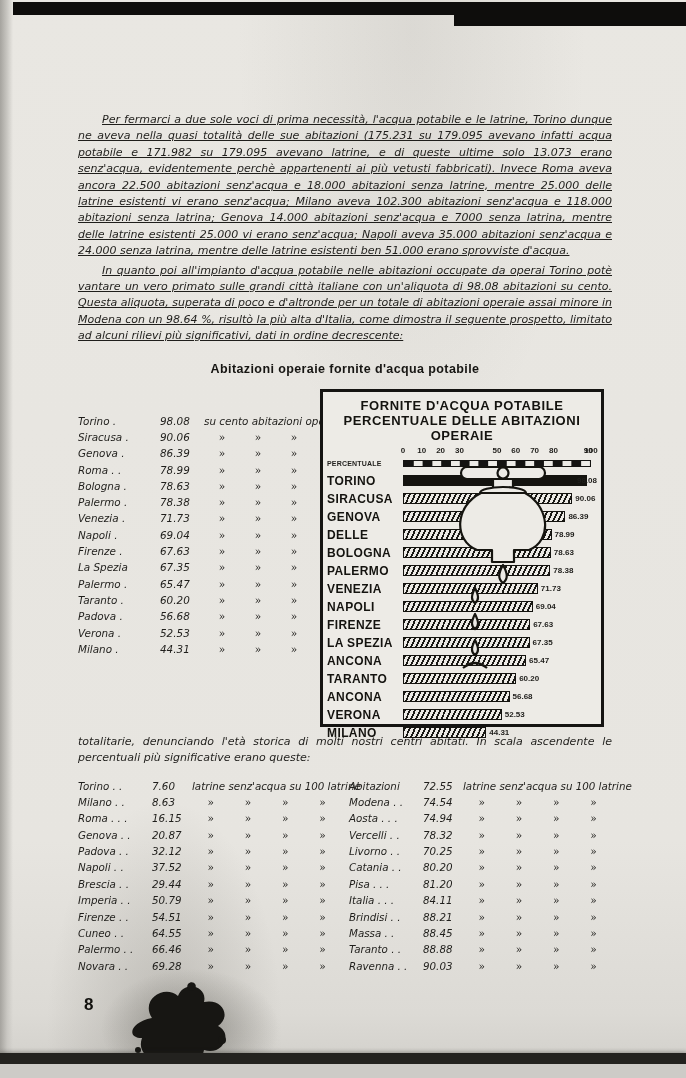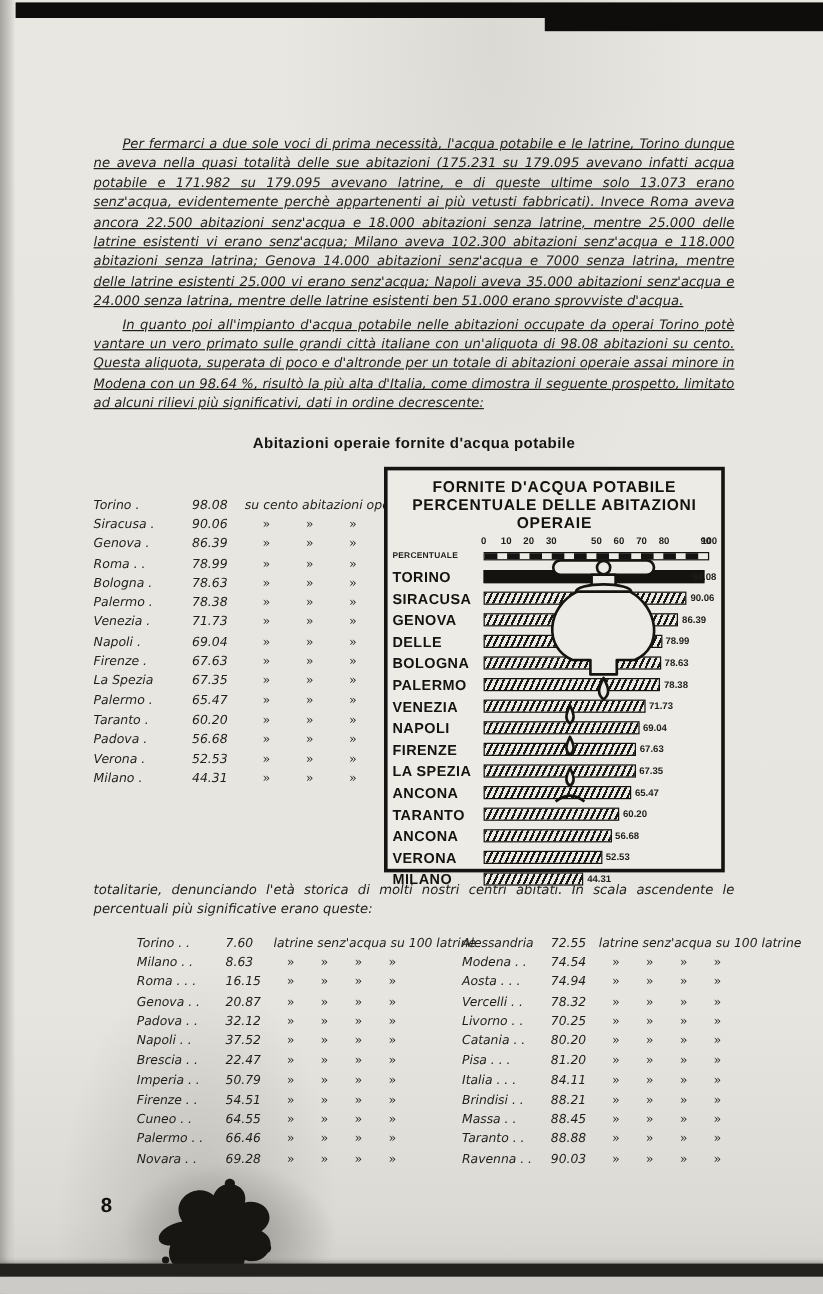--- a/index.html
+++ b/index.html
@@ -69,21 +69,21 @@
     background-image:repeating-linear-gradient(115deg,#1a1915 0 1.8px,rgba(0,0,0,0) 1.8px 4.6px);
     background-color:#edebe6;
   }
   .ch-bar.solid{background:#14130f;}
   .ch-val{position:absolute;top:1px;font:bold 8px/10px "Liberation Sans",sans-serif;white-space:nowrap;}
   .faucet{position:absolute;left:84px;top:74px;pointer-events:none;}
 
   
   .latrine{display:flex;gap:8px;margin-top:9px;}
   .lt-col{flex:1;}
-  .lt-row{display:grid;grid-template-columns:74px 40px 1fr 1fr 1fr 1fr;align-items:baseline;height:16.4px;margin-left:36px;}
+  .lt-row{display:grid;grid-template-columns:74px 40px 1fr 1fr 1fr 1fr;align-items:baseline;height:16.4px;}
   .lt-city,.lt-val,.lt-unit{font:italic 10.3px/16px "DejaVu Sans",sans-serif;white-space:nowrap;}
   .lt-ditto{font:10.5px/16px "DejaVu Serif",serif;text-align:center;}
 
   .page-number{position:absolute;left:84px;top:996px;font:bold 17px/18px "Liberation Sans",sans-serif;color:#12110e;}
   .blot-halo{
     position:absolute;left:100px;top:968px;width:180px;height:110px;
     background:radial-gradient(ellipse at 50% 55%, rgba(90,88,82,.45), rgba(90,88,82,0) 70%);
   }
   .ink-blot{position:absolute;left:118px;top:980px;}
 </style>
@@ -401,21 +401,21 @@
           <div class="lt-row">
             <span class="lt-city">Napoli . .</span>
             <span class="lt-val">37.52</span>
             <span class="lt-ditto">»</span>
             <span class="lt-ditto">»</span>
             <span class="lt-ditto">»</span>
             <span class="lt-ditto">»</span>
           </div>
           <div class="lt-row">
             <span class="lt-city">Brescia . .</span>
-            <span class="lt-val">22.47</span>
+            <span class="lt-val">29.44</span>
             <span class="lt-ditto">»</span>
             <span class="lt-ditto">»</span>
             <span class="lt-ditto">»</span>
             <span class="lt-ditto">»</span>
           </div>
           <div class="lt-row">
             <span class="lt-city">Imperia . .</span>
             <span class="lt-val">50.79</span>
             <span class="lt-ditto">»</span>
             <span class="lt-ditto">»</span>
@@ -450,21 +450,21 @@
             <span class="lt-city">Novara . .</span>
             <span class="lt-val">69.28</span>
             <span class="lt-ditto">»</span>
             <span class="lt-ditto">»</span>
             <span class="lt-ditto">»</span>
             <span class="lt-ditto">»</span>
           </div>
         </div>
       <div class="lt-col" id="latrine-right">
           <div class="lt-row">
-            <span class="lt-city">Alessandria</span>
+            <span class="lt-city">Abitazioni</span>
             <span class="lt-val">72.55</span>
             <span class="lt-unit" style="grid-column: 3 / span 4;">latrine senz'acqua su 100 latrine</span>
           </div>
           <div class="lt-row">
             <span class="lt-city">Modena . .</span>
             <span class="lt-val">74.54</span>
             <span class="lt-ditto">»</span>
             <span class="lt-ditto">»</span>
             <span class="lt-ditto">»</span>
             <span class="lt-ditto">»</span>

